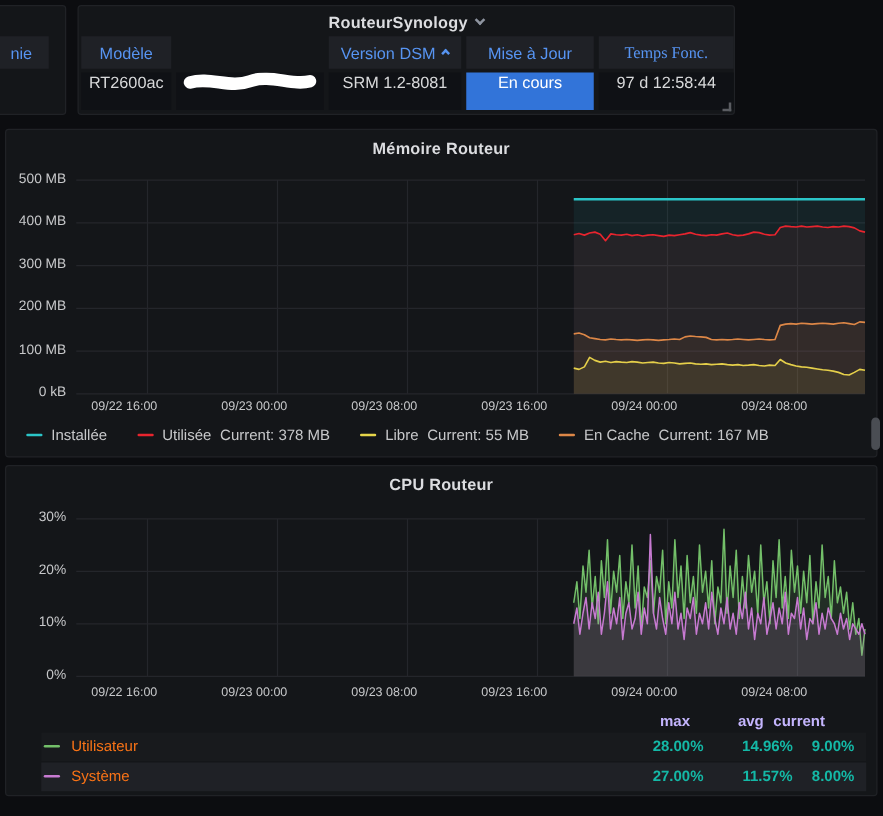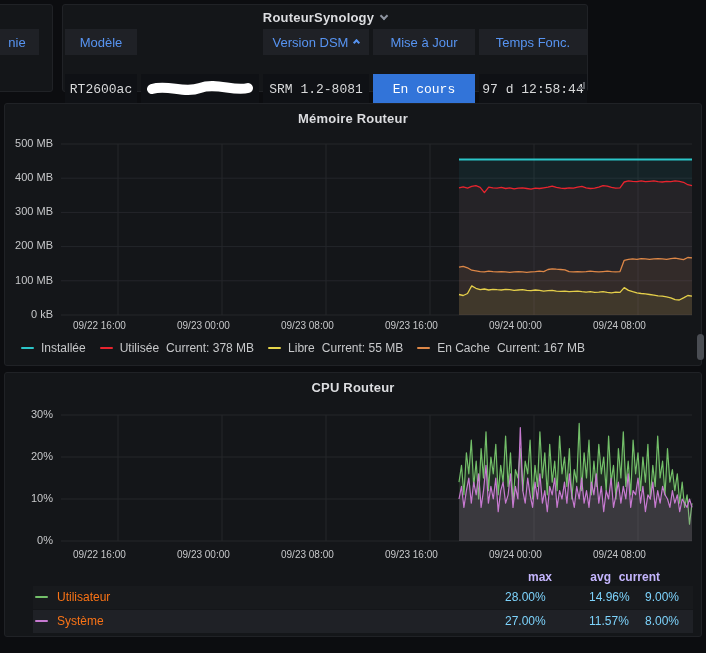--- a/index.html
+++ b/index.html
@@ -9,37 +9,37 @@
   .panel { position:absolute; background:#141619; border:1px solid #202226; border-radius:3px; }
   .panel-title { position:absolute; left:0; right:0; top:7px; text-align:center; color:#dcdde0;
                  font-size:13px; font-weight:700; letter-spacing:.2px; cursor:pointer; }
   .chev { display:inline-block; width:6px; height:6px; border-right:2px solid #8e94a0;
           border-bottom:2px solid #8e94a0; transform:rotate(45deg); margin-left:7px; vertical-align:3px; }
   .chev-up { display:inline-block; width:5px; height:5px; border-right:2px solid #5794f2;
              border-bottom:2px solid #5794f2; transform:rotate(-135deg); margin-left:6px; vertical-align:-1px; }
   
   .th { position:absolute; top:24px; height:26px; background:#1f2126; color:#5794f2;
         font-size:13px; display:flex; align-items:center; justify-content:center; cursor:pointer; }
-  .td { position:absolute; top:69px; height:30px; background:#0f1115; color:#d8d9da;
-        font-size:13px; display:flex; align-items:center; justify-content:center;font-family:Liberation Mono, monospace; }
+  .td { position:absolute; top:53px; height:30px; background:#0f1115; color:#d8d9da;
+        font-size:13px; display:flex; justify-content:center; }
   .resize-corner { position:absolute; right:2px; bottom:2px; width:7px; height:7px;
         border-right:2px solid #5a5c61; border-bottom:2px solid #5a5c61; }
   
   .ytick { position:absolute; width:44px; text-align:right; font-size:11px; color:#c7c8ca; }
   .xtick { position:absolute; width:90px; text-align:left; font-size:10px; color:#c7c8ca; }
   
-  .mem-legend { position:absolute; left:16px; top:237px; display:flex; gap:14px; align-items:center; }
+  .mem-legend { position:absolute; left:16px; top:237px; display:flex; gap:24px; align-items:center; }
   .leg-item { display:flex; align-items:center; font-size:12px; color:#c7c8ca; cursor:pointer; }
   .dash { display:inline-block; width:13px; height:2px; margin-right:7px; border-radius:1px; }
   .leg-cur { margin-left:7px; }
   .stat-head { position:absolute; font-size:12px; font-weight:700; color:#c4b5fd; text-align:right; }
   .leg-row { position:absolute; left:28px; width:660px; height:23px; }
   .leg-row .lbl { position:absolute; left:24px; top:4px; font-size:12px; color:#f97316; }
   .leg-row .dash { position:absolute; left:2px; top:10px; }
-  .stat-val { position:absolute; top:4px; font-size:12px; color:#7dd3fc; text-align:left; }
+  .stat-val { position:absolute; top:4px; font-size:12px; color:#14b8a6; text-align:center;font-weight:bold; }
   .c-max { left:472px; width:75px; } .c-avg { left:556px; width:50px; } .c-cur { left:612px; width:43px; }
   .scroll-thumb { position:absolute; right:2px; top:334px; width:7px; height:26px;
                   background:#4a4d53; border-radius:4px; cursor:pointer; }
   svg.chart { position:absolute; left:0; top:0; }
 </style>
 </head>
 <body>
 
 <div id="app">
 
@@ -56,21 +56,21 @@
     <div class="th" style="left:2px; width:72px;">
       <span>Modèle</span>
     </div>
     <div class="th" style="left:200px; width:106px;">
       <span>Version DSM</span>
         <span class="chev-up"></span>
     </div>
     <div class="th" style="left:310px; width:102px;">
       <span>Mise à Jour</span>
     </div>
-    <div class="th" style="left:416px; width:108px;">
+    <div class="th" style="left:416px; width:108px;font-family:Liberation Serif, serif;">
       <span>Temps Fonc.</span>
     </div>
 
     <div class="td" style="left:2px; width:72px;">
       <span>RT2600ac</span>
     </div>
     <div class="td" style="left:78px; width:118px;">
       <svg width="108" height="16" viewBox="0 0 108 16">
         <path d="M6 8 C 22 3, 38 13, 54 7 S 88 11, 102 7" stroke="#ffffff" stroke-width="10" stroke-linecap="round" fill="none"></path>
       </svg>

